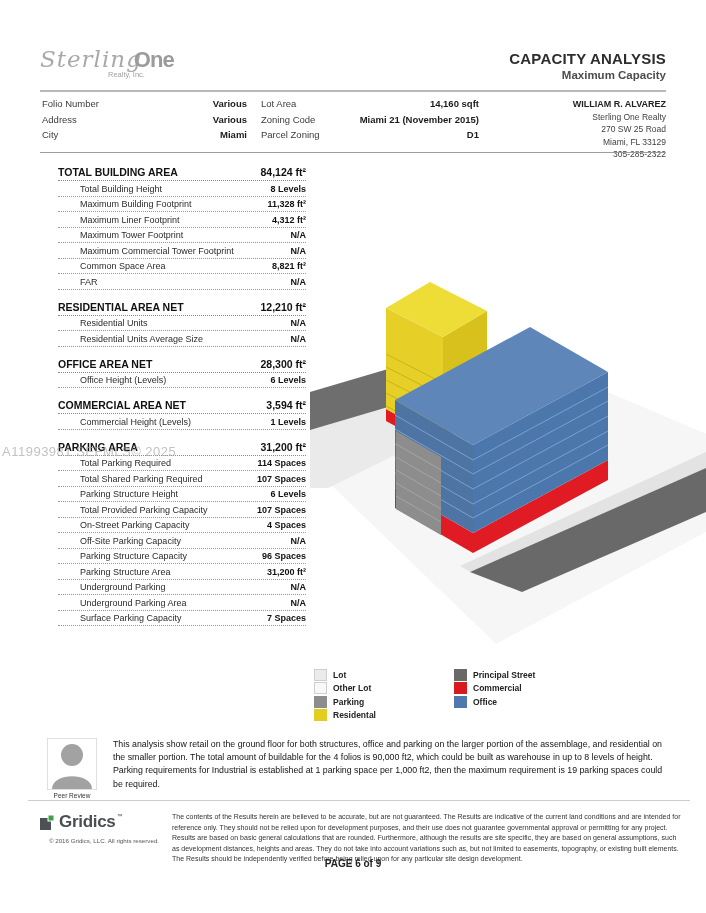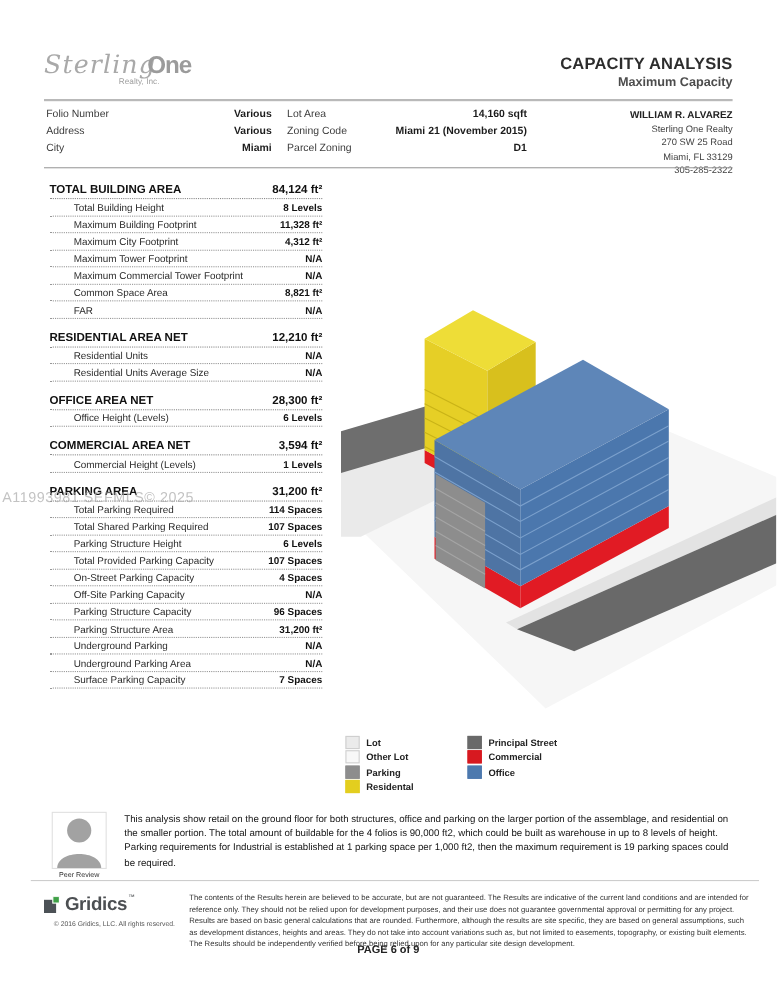--- a/index.html
+++ b/index.html
@@ -22,41 +22,41 @@
   .info-col{width:205px;}
   .info-col.mid{width:218px;margin-left:14px;}
   .info-row{display:flex;justify-content:space-between;height:15.5px;align-items:flex-start;}
   .info-label{font-size:9.5px;color:#3c3c3c;}
   .info-value{font-size:9.5px;font-weight:bold;color:#1c1c1c;text-align:right;}
   .agent{flex:1;text-align:right;line-height:1.45;}
   .agent .nm{font-size:9px;font-weight:bold;color:#222;}
   .agent .ln{font-size:8.5px;color:#3f3f3f;}
 
   
-  .metrics{position:absolute;left:45px;top:164px;width:248px;}
+  .metrics{position:absolute;left:58px;top:164px;width:248px;}
   .msec{margin-top:9px;}
   .msec:first-child{margin-top:0;}
   .mhead{display:flex;justify-content:space-between;align-items:flex-end;
          border-bottom:1px dotted #8a8a8a;padding:2px 0 2px 0;}
   .mh-l{font-size:10.5px;font-weight:bold;color:#111;}
   .mh-v{font-size:10.5px;font-weight:bold;color:#111;}
   .mrow{display:flex;justify-content:space-between;align-items:flex-end;
         border-bottom:1px dotted #979797;padding:2.5px 0 2px 0;}
   .mr-l{font-size:9px;color:#2b2b2b;padding-left:22px;}
   .mr-v{font-size:9px;font-weight:bold;color:#111;}
 
   
   .wm{position:absolute;left:2px;top:444px;font-size:13px;color:#a9a9a9;opacity:.7;letter-spacing:.5px;}
 
   
   .viz{position:absolute;left:310px;top:220px;width:396px;height:448px;}
 
   
   .legend{position:absolute;left:314px;top:668px;display:flex;}
-  .lg-col{width:111px;}
+  .lg-col{width:140px;}
   .lg-item{display:flex;align-items:center;height:13.5px;}
   .lg-sw{width:11px;height:10px;margin-right:6px;border:1px solid #cfcfcf;}
   .lg-lb{font-size:8.5px;font-weight:bold;color:#222;}
   .sw-lot{background:#ebebeb;}
   .sw-otherlot{background:#f8f8f8;}
   .sw-parking{background:#8d8d8d;border-color:#8d8d8d;}
   .sw-residental{background:#e3ce1f;border-color:#e3ce1f;}
   .sw-street{background:#696969;border-color:#696969;}
   .sw-commercial{background:#d71920;border-color:#d71920;}
   .sw-office{background:#4d79ae;border-color:#4d79ae;}
@@ -141,21 +141,21 @@
         </div>
       <div class="mrow">
           <span class="mr-l">Total Building Height</span>
           <span class="mr-v">8 Levels</span>
         </div>
       <div class="mrow">
           <span class="mr-l">Maximum Building Footprint</span>
           <span class="mr-v">11,328 ft²</span>
         </div>
       <div class="mrow">
-          <span class="mr-l">Maximum City Footprint</span>
+          <span class="mr-l">Maximum Liner Footprint</span>
           <span class="mr-v">4,312 ft²</span>
         </div>
       <div class="mrow">
           <span class="mr-l">Maximum Tower Footprint</span>
           <span class="mr-v">N/A</span>
         </div>
       <div class="mrow">
           <span class="mr-l">Maximum Commercial Tower Footprint</span>
           <span class="mr-v">N/A</span>
         </div>

